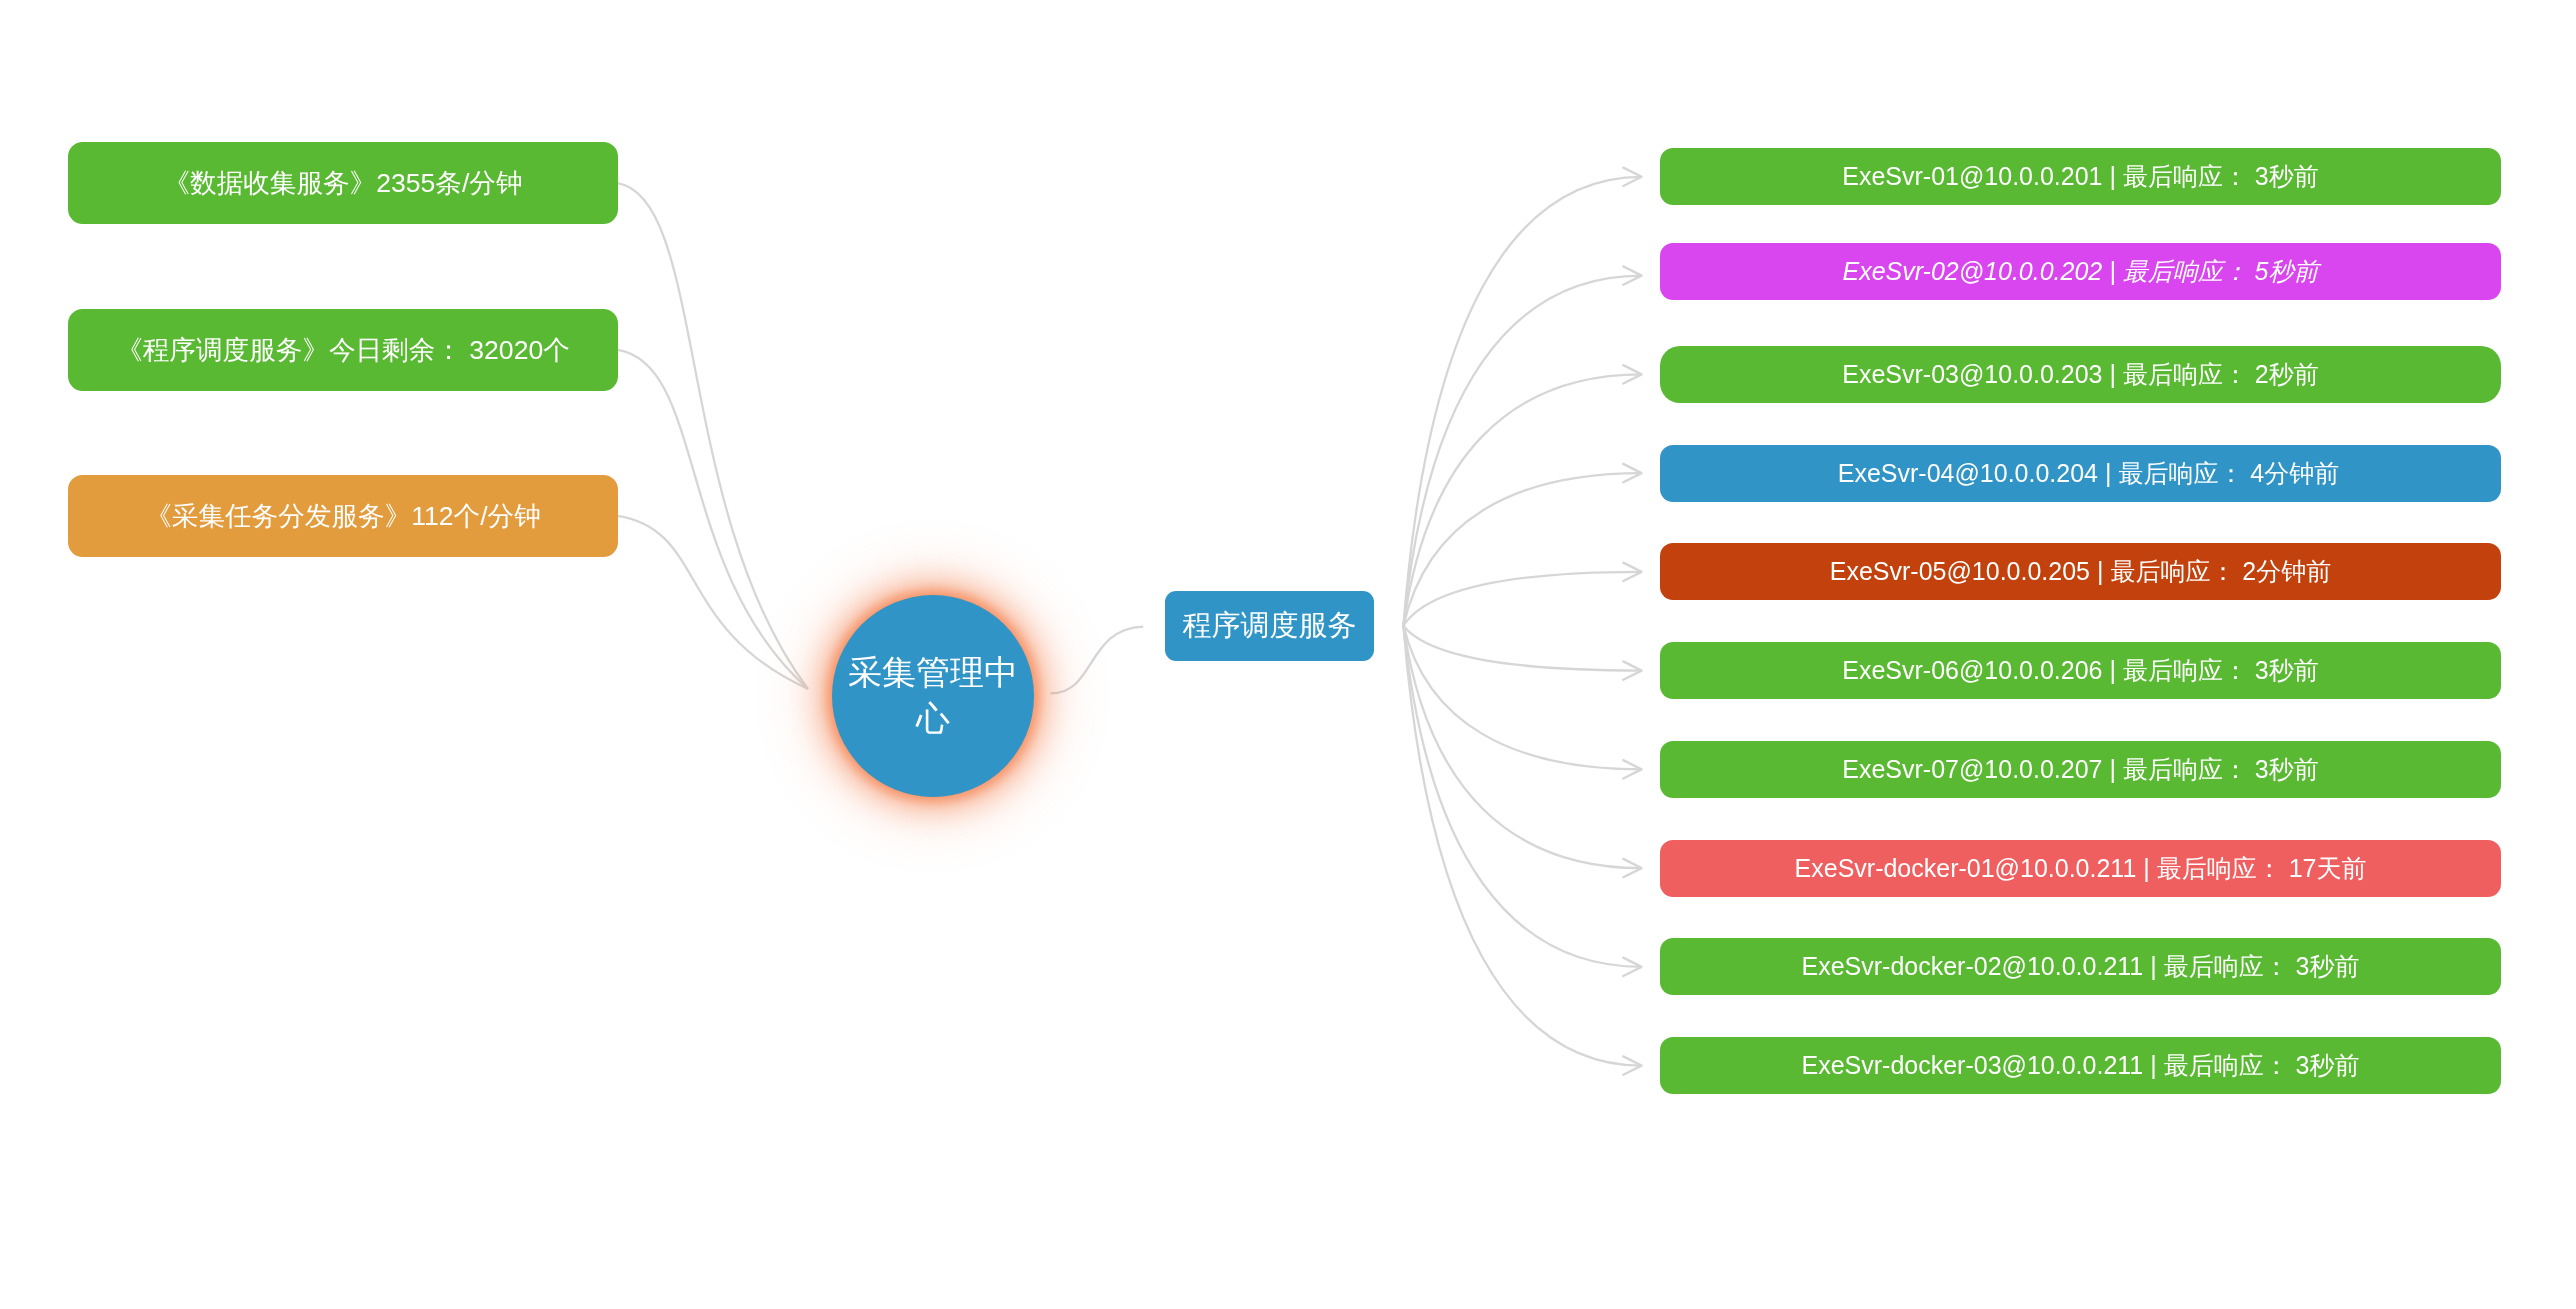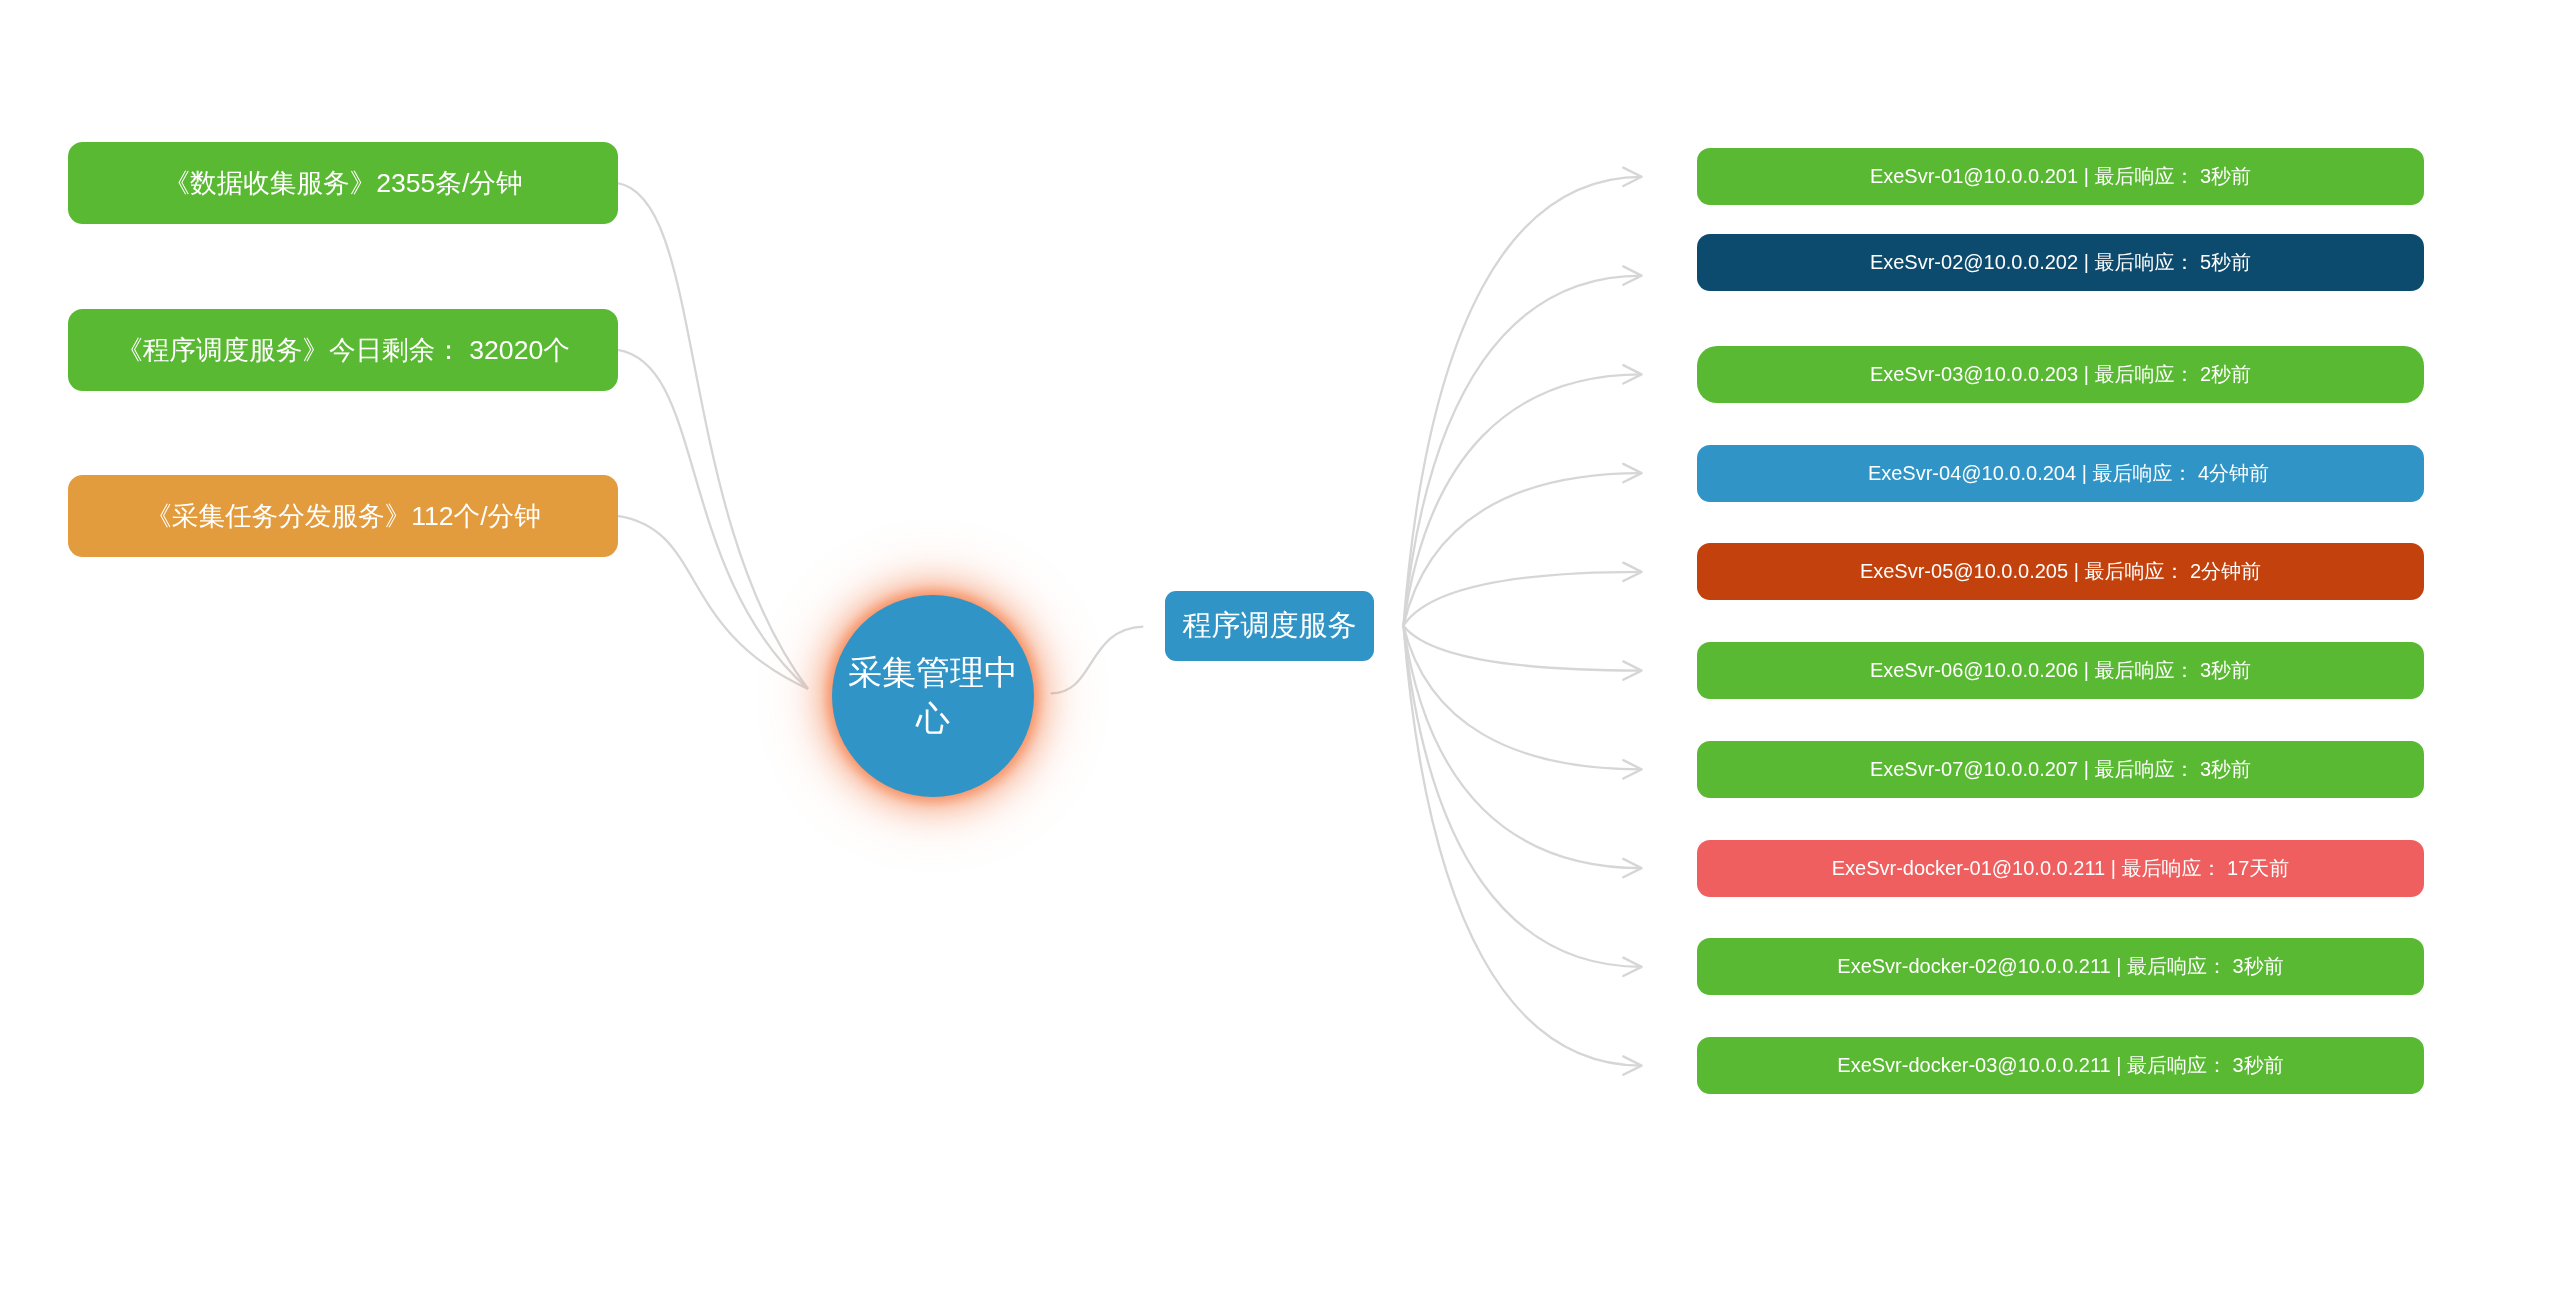--- a/index.html
+++ b/index.html
@@ -10,21 +10,21 @@
   #connectors{position:absolute;left:0;top:0;width:2576px;height:1310px;}
   .node{
     position:absolute;color:#ffffff;display:flex;align-items:center;justify-content:center;
     text-align:center;box-sizing:border-box;
   }
   .src{
     left:68px;width:550px;height:82px;border-radius:14.7px;
     flex-direction:row;font-size:26.6px;line-height:37px;
   }
   .exec{
-    left:1660px;width:727px;height:57px;border-radius:13px;font-size:20px;margin-left:37px;
+    left:1660px;width:841px;height:57px;border-radius:13px;font-size:25px;
   }
   .circle{
     left:832px;top:595px;width:202px;height:202px;border-radius:50%;font-size:34px;
     box-shadow:0 0 11px 4.6px rgba(245,127,74,.70),
                0 0 27.5px 14.7px rgba(245,127,74,.45),
                0 0 53px 27.5px rgba(245,127,74,.16);
   }
   .sched{
     left:1165px;top:591px;width:209px;height:70px;border-radius:11px;font-size:29px;
   }
@@ -78,21 +78,21 @@
   </div>
 
   <div class="node sched" id="schedNode" style="background: rgb(48, 149, 198);">
     <span>程序调度服务</span>
   </div>
 
   <div id="executors">
       <div class="node exec" style="top: 148px; background: rgb(90, 185, 51);">
         <span>ExeSvr-01@10.0.0.201 | 最后响应： 3秒前</span>
       </div>
-      <div class="node exec" style="top: 234px; background: #0c4a6e;">
+      <div class="node exec" style="top: 243px; background: #d946ef; font-style: italic;">
         <span>ExeSvr-02@10.0.0.202 | 最后响应： 5秒前</span>
       </div>
       <div class="node exec" style="top: 346px; background: rgb(90, 185, 51); border-radius: 20px;">
         <span>ExeSvr-03@10.0.0.203 | 最后响应： 2秒前</span>
       </div>
       <div class="node exec" style="top: 445px; background: rgb(48, 149, 198); padding-left: 16px;">
         <span>ExeSvr-04@10.0.0.204 | 最后响应： 4分钟前</span>
       </div>
       <div class="node exec" style="top: 543px; background: #c2410c;">
         <span>ExeSvr-05@10.0.0.205 | 最后响应： 2分钟前</span>

